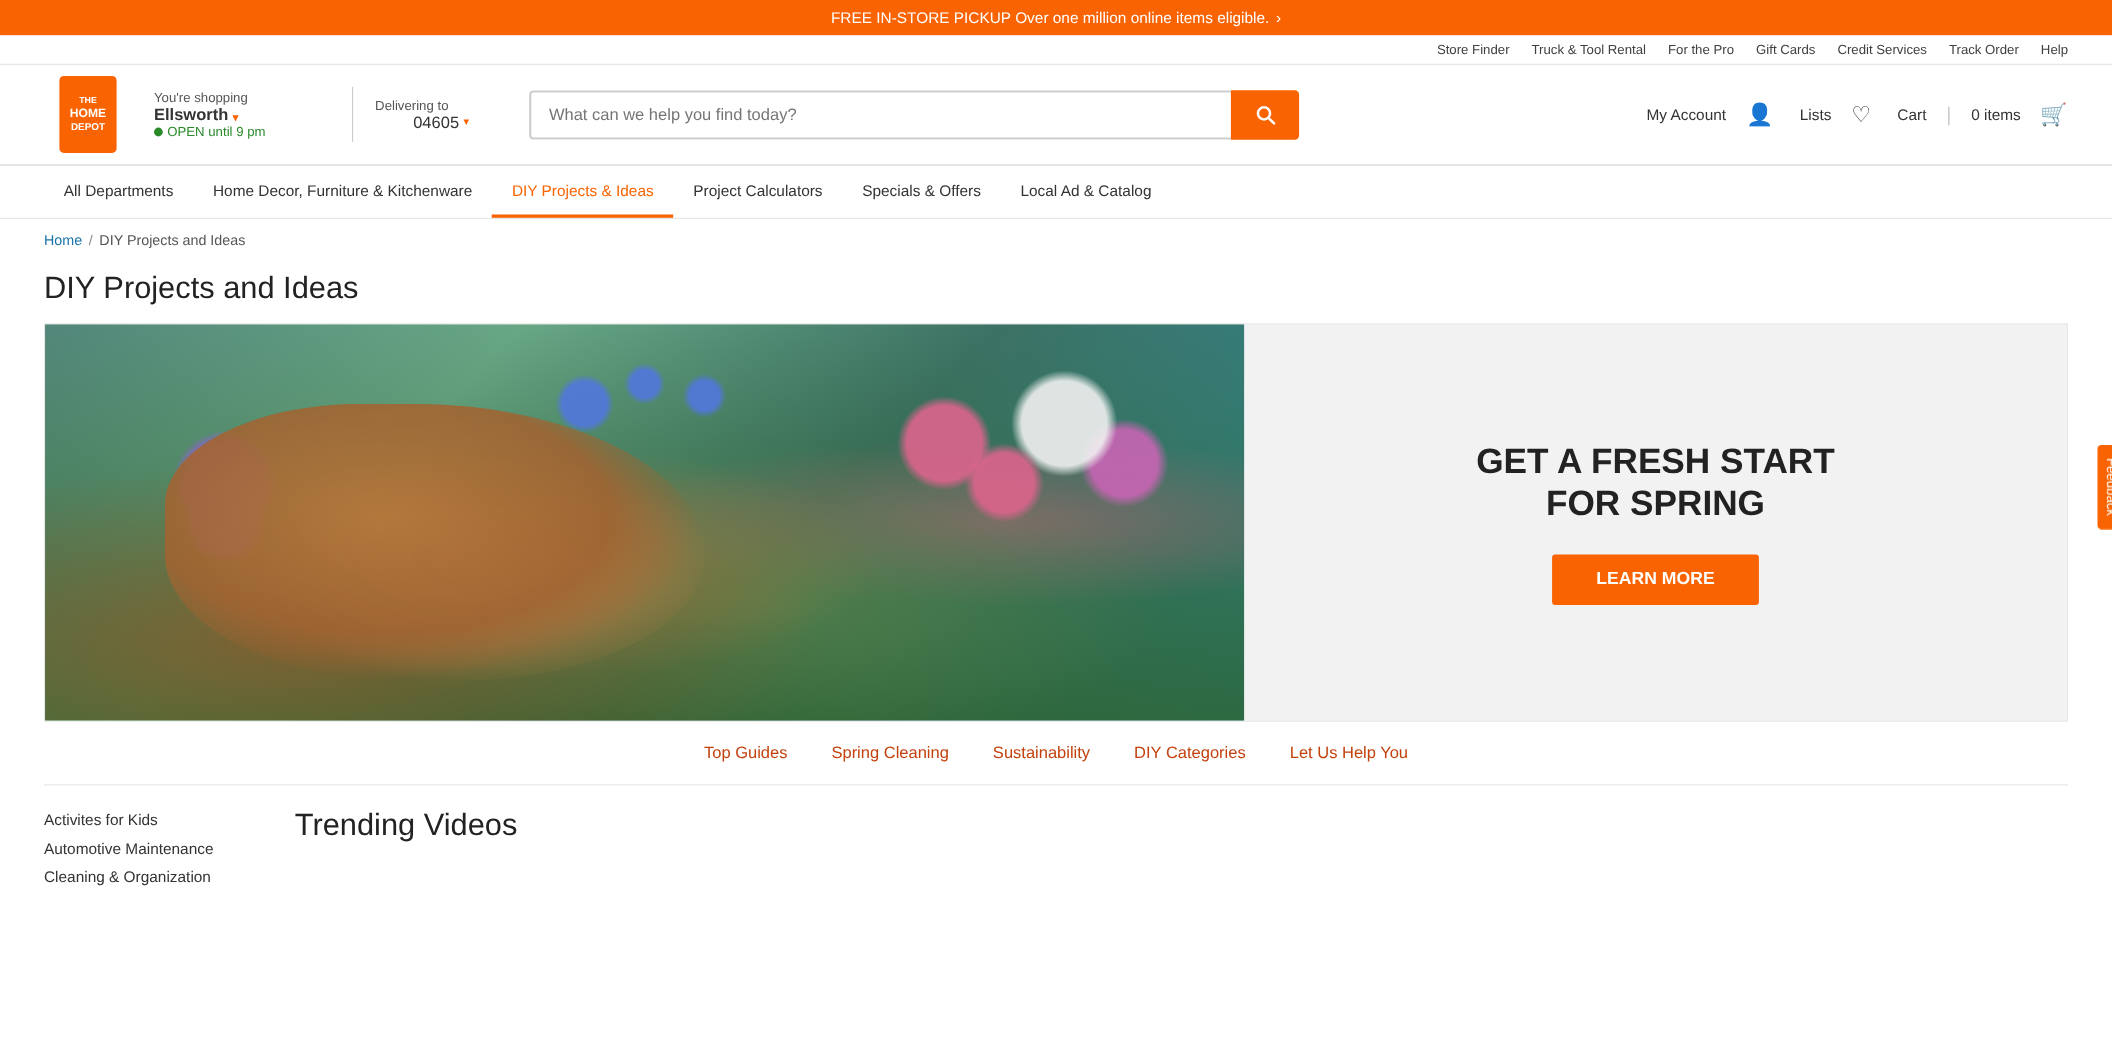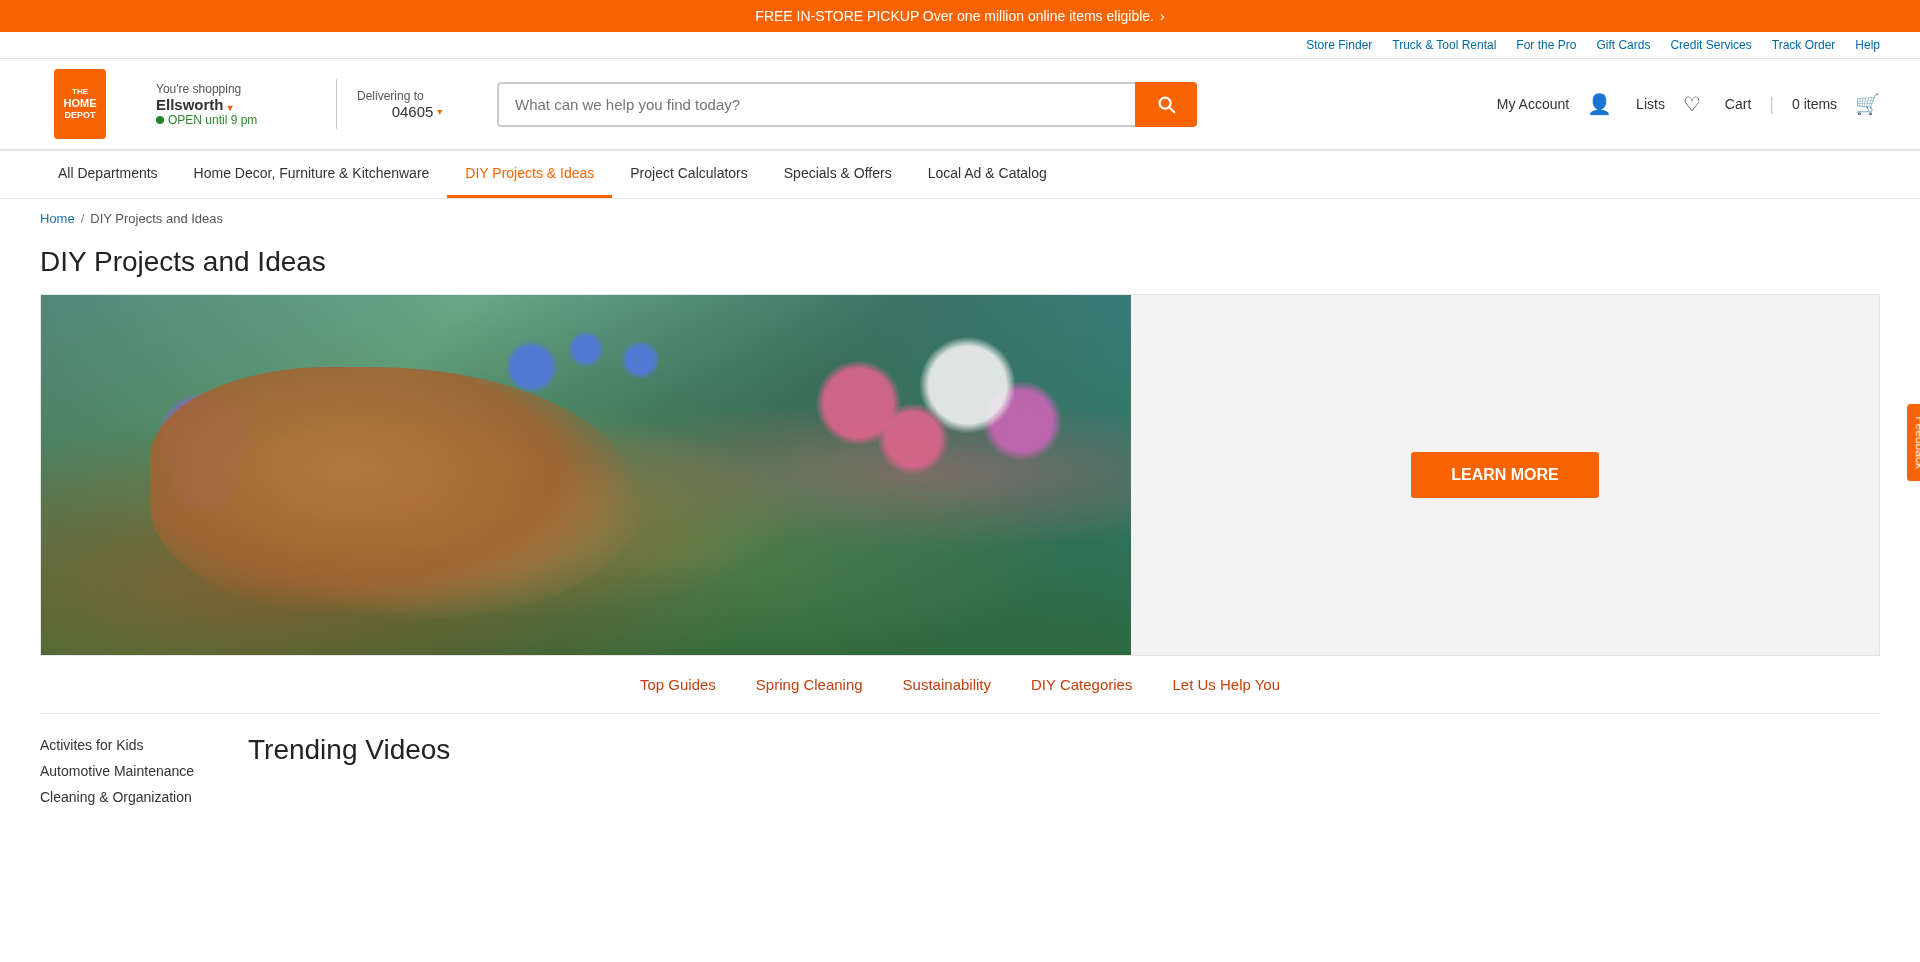--- a/index.html
+++ b/index.html
@@ -26,21 +26,21 @@
       justify-content: flex-end;
       align-items: center;
       padding: 6px 40px;
       gap: 20px;
       font-size: 12px;
       color: #333;
       border-bottom: 1px solid #e5e5e5;
     }
     .utility-nav a {
       text-decoration: none;
-      color: #0369a1;
+      color: #404040;
       cursor: pointer;
     }
 
     
     .main-header {
       display: flex;
       align-items: center;
       padding: 10px 40px;
       gap: 20px;
       border-bottom: 2px solid #e5e5e5;
@@ -73,21 +73,20 @@
     .logo-text .the { font-size: 8px; }
     .logo-text .home { font-size: 11px; }
     .logo-text .depot { font-size: 9px; }
 
     
     .store-info {
       display: flex;
       flex-direction: column;
       min-width: 160px;
       font-size: 13px;
-      margin-left: 16px;
     }
     .store-info .shopping { color: #555; font-size: 12px; }
     .store-info .store-name {
       font-weight: bold;
       font-size: 15px;
       color: #333;
       display: flex;
       align-items: flex-end;
       gap: 4px;
     }
@@ -318,21 +317,21 @@
       text-decoration: none;
       color: #c2410c;
       font-size: 15px;
       cursor: pointer;
     }
 
     
     .content-area {
       display: flex;
       padding: 20px 40px;
-      gap: 28px;
+      gap: 48px;
     }
 
     
     .sidebar {
       min-width: 180px;
       display: flex;
       flex-direction: column;
       gap: 4px;
     }
     .sidebar a {
@@ -472,20 +471,23 @@
 
 <h1 class="page-title">DIY Projects and Ideas</h1>
 
 <div class="hero-section">
   <div class="hero-image">
     <div class="hero-image-overlay"></div>
     <div class="hero-flowers"></div>
     <div class="hero-hands"></div>
   </div>
   <div class="hero-cta">
+    <div class="hero-cta-title">
+      <span>GET A FRESH START<br>FOR SPRING</span>
+    </div>
     <button class="hero-cta-btn">Learn More</button>
   </div>
 </div>
 
 <div class="sub-nav">
   <a>Top Guides</a>
   <a>Spring Cleaning</a>
   <a>Sustainability</a>
   <a>DIY Categories</a>
   <a>Let Us Help You</a>

